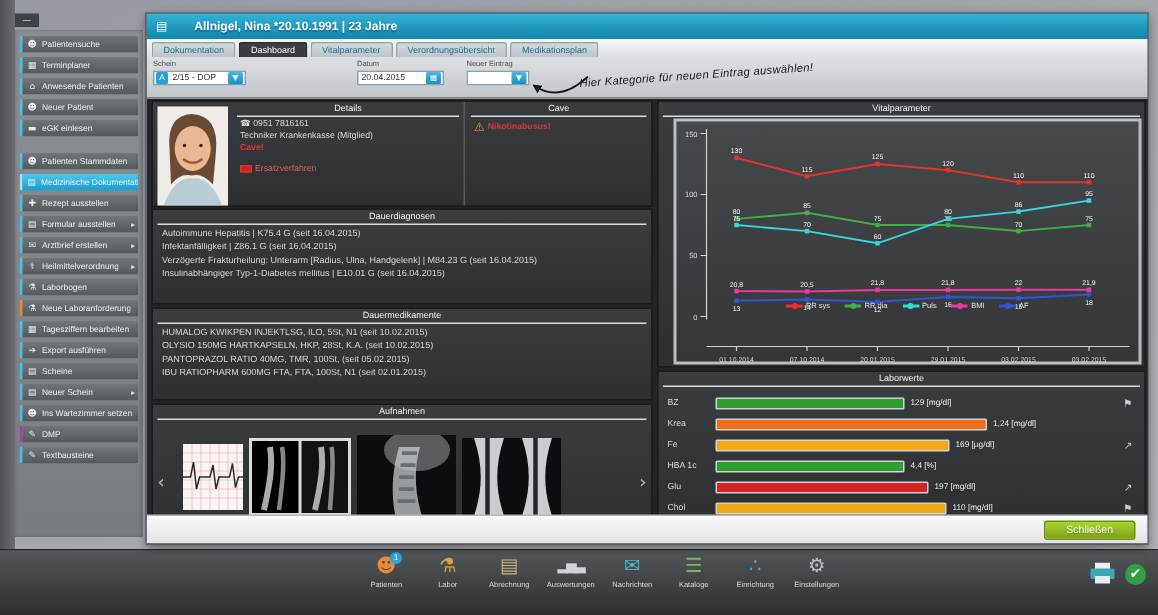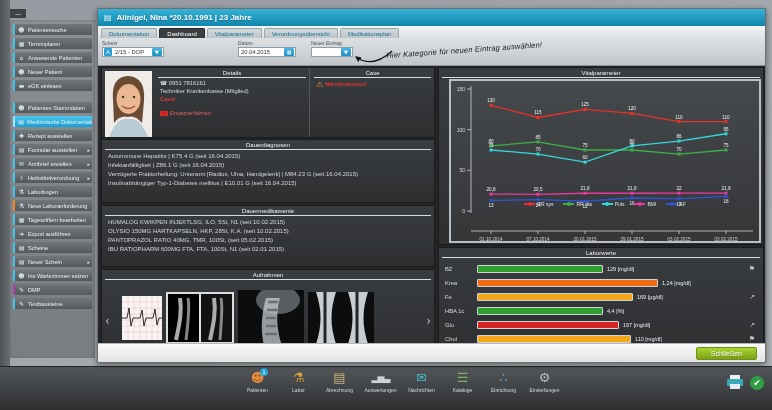--- a/index.html
+++ b/index.html
@@ -34,21 +34,21 @@
   .sb-item.active{background:linear-gradient(#4fc7ec,#179fd4);border-left-color:#9fe6ff;}
   .sb-icon{font-size:6px;color:#e6e9eb;width:7px;text-align:center;}
   .sb-label{font-size:5.6px;color:#eef1f3;white-space:nowrap;overflow:hidden;}
   .sb-arrow{position:absolute;right:2px;font-size:5px;color:#dfe3e6;}
   
   .window{position:absolute;left:97px;top:8px;width:669px;height:355px;
     background:#242628;border:1px solid #6b6f73;box-shadow:0 2px 6px rgba(0,0,0,.45);}
   .titlebar{position:absolute;left:0;top:0;width:100%;height:17px;
     background:linear-gradient(#35b2d7,#1185ac);display:flex;align-items:center;gap:5px;padding:0 6px;}
   .title-icon{color:#fff;font-size:8px;}
-  .title-text{color:#fff;font-size:8px;font-weight:bold;text-shadow:0 1px 1px rgba(0,0,0,.3);white-space:nowrap;}
+  .title-text{color:#fff;font-size:8px;font-weight:bold;text-shadow:0 1px 1px rgba(0,0,0,.3);white-space:nowrap;margin-left:13px;}
   .tabs-row{position:absolute;left:0;top:17px;width:100%;height:12px;
     background:linear-gradient(#f4f6f7,#dee2e5);display:flex;align-items:flex-end;padding-left:3px;gap:2px;}
   .tab{font-size:6px;padding:2px 7px 1px;border:1px solid #9aa5ab;border-bottom:none;
     border-radius:2px 2px 0 0;background:linear-gradient(#d3dade,#bcc5ca);color:#1b6f92;cursor:pointer;white-space:nowrap;}
   .tab.active{background:#3b3e41;color:#fff;border-color:#2c2f31;}
   .controls-row{position:absolute;left:0;top:29px;width:100%;height:28px;
     background:linear-gradient(#dde0e3,#c2c6ca);border-bottom:1px solid #8d9195;}
   .ctl{position:absolute;}
   .ctl-label{font-size:5px;color:#4b4f53;margin-bottom:1px;}
   .ctl-box{display:flex;align-items:center;background:#fff;border:1px solid #8aa0ac;height:10px;}

